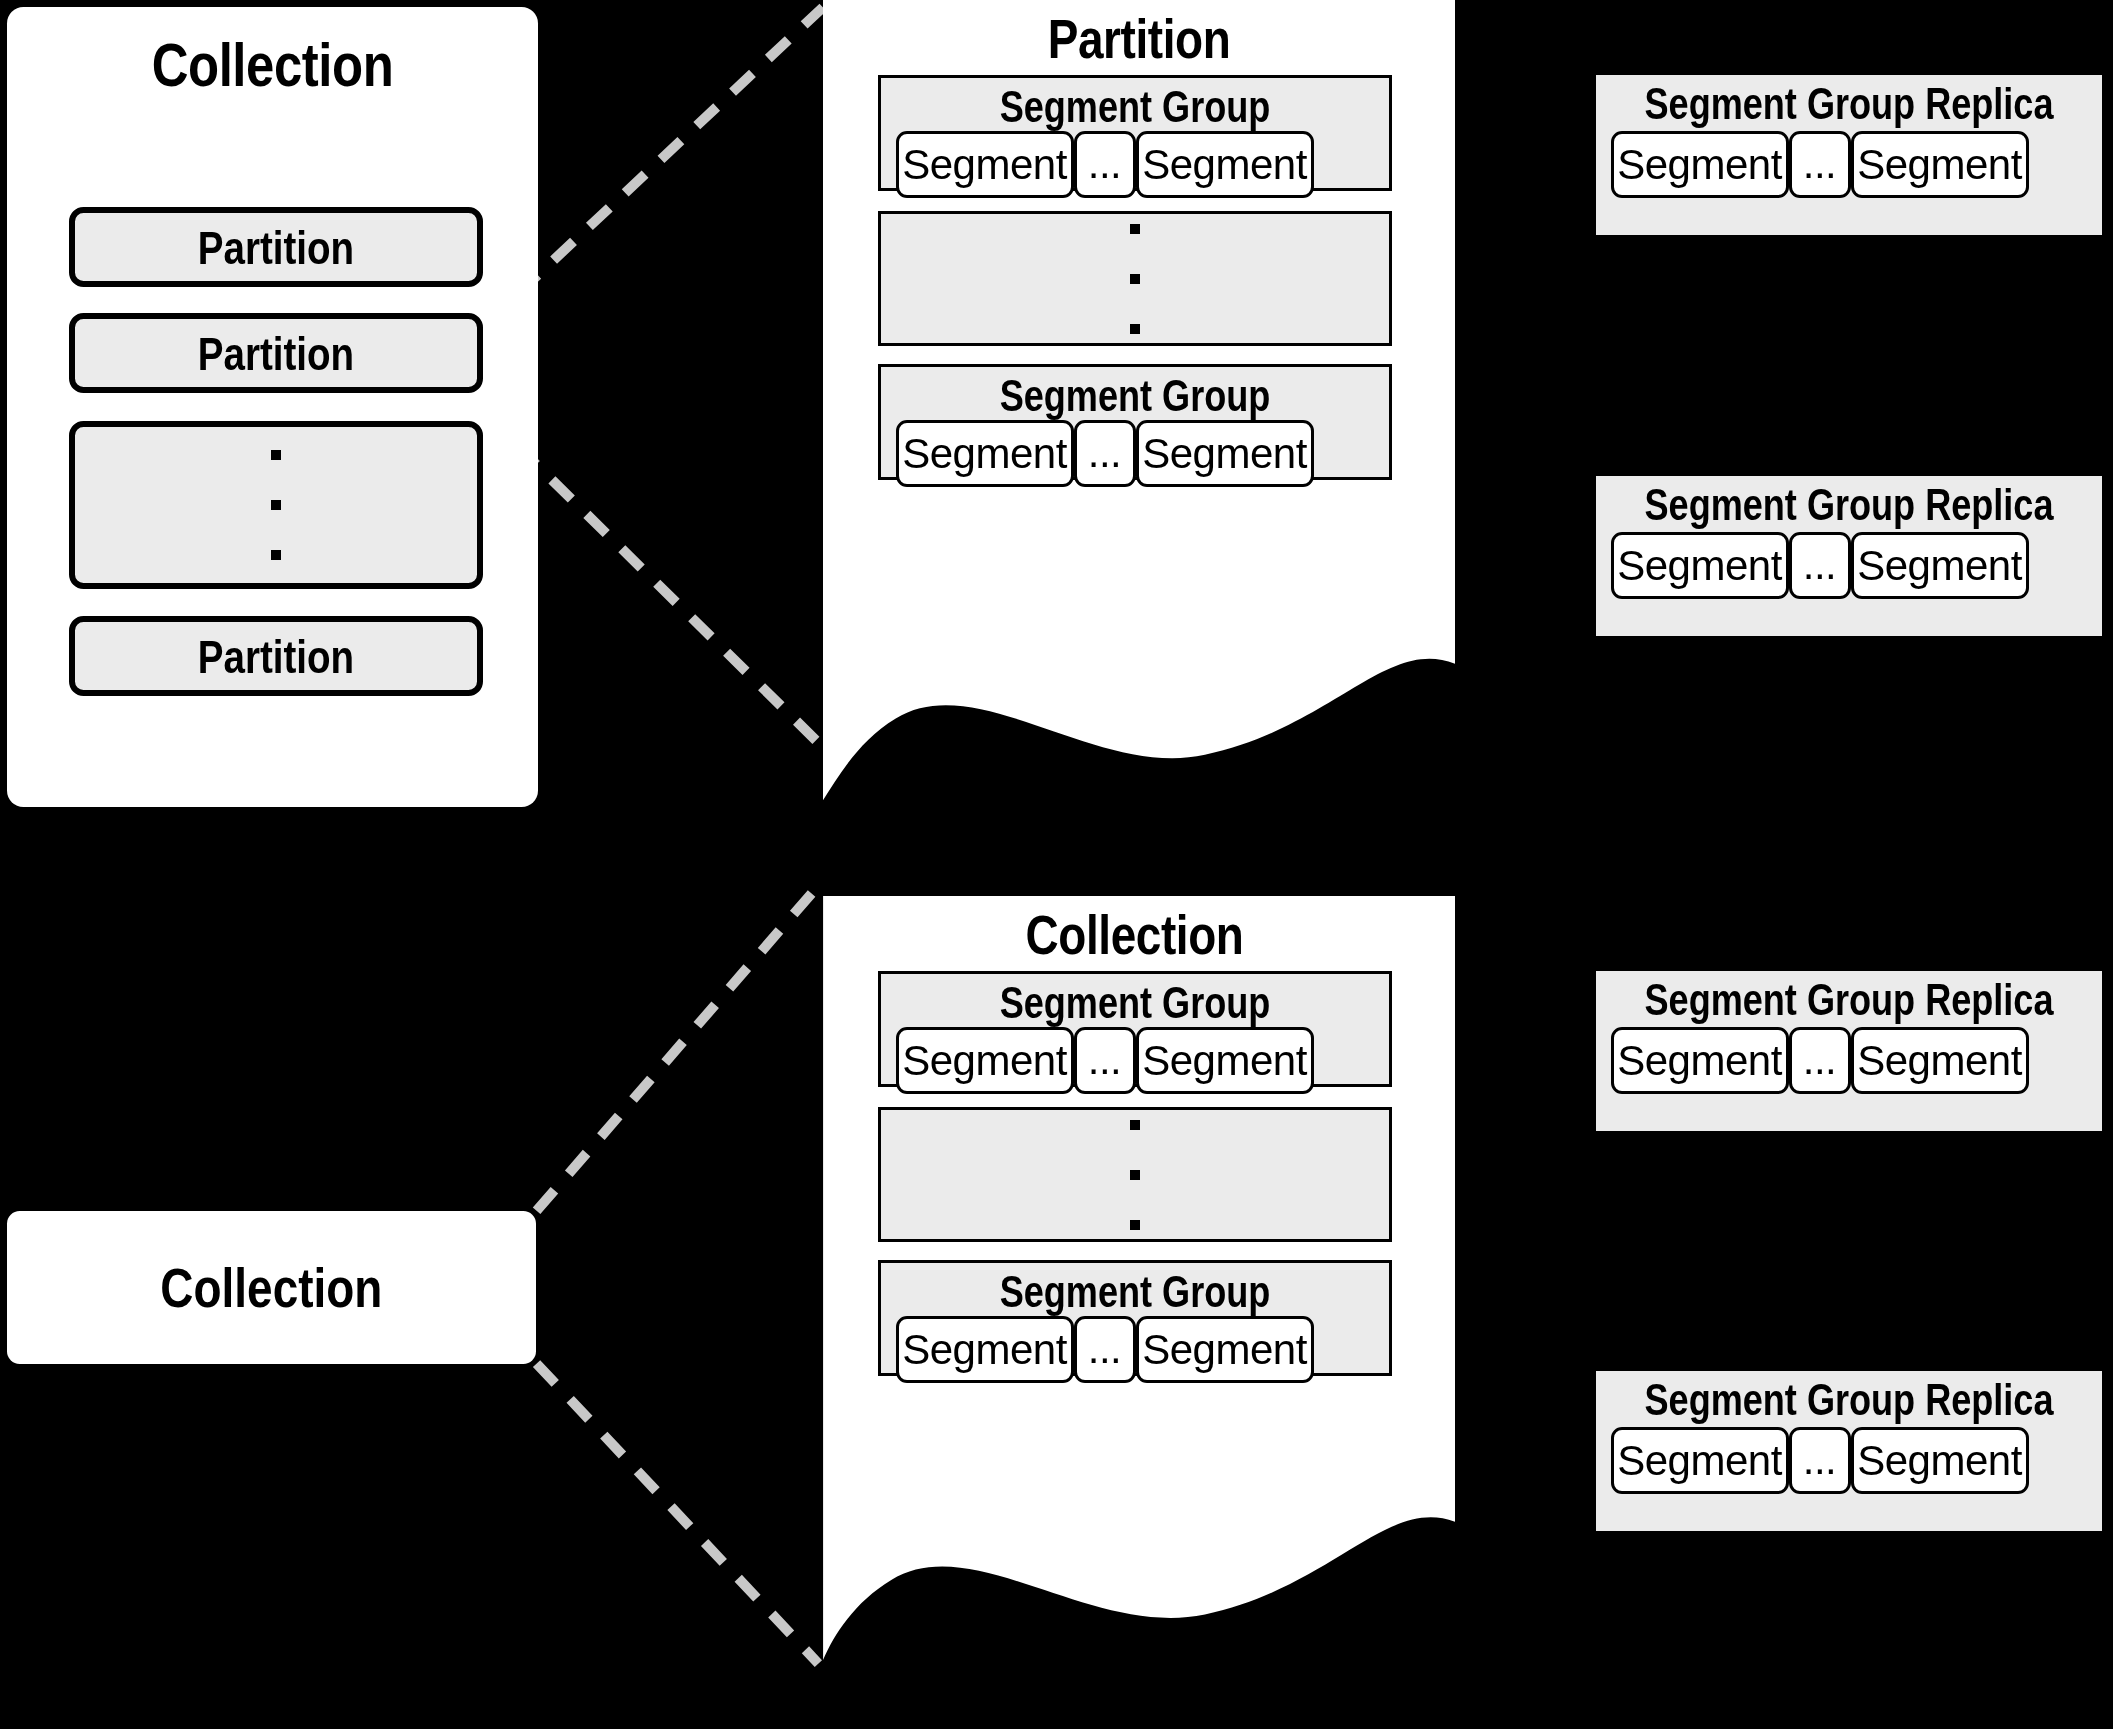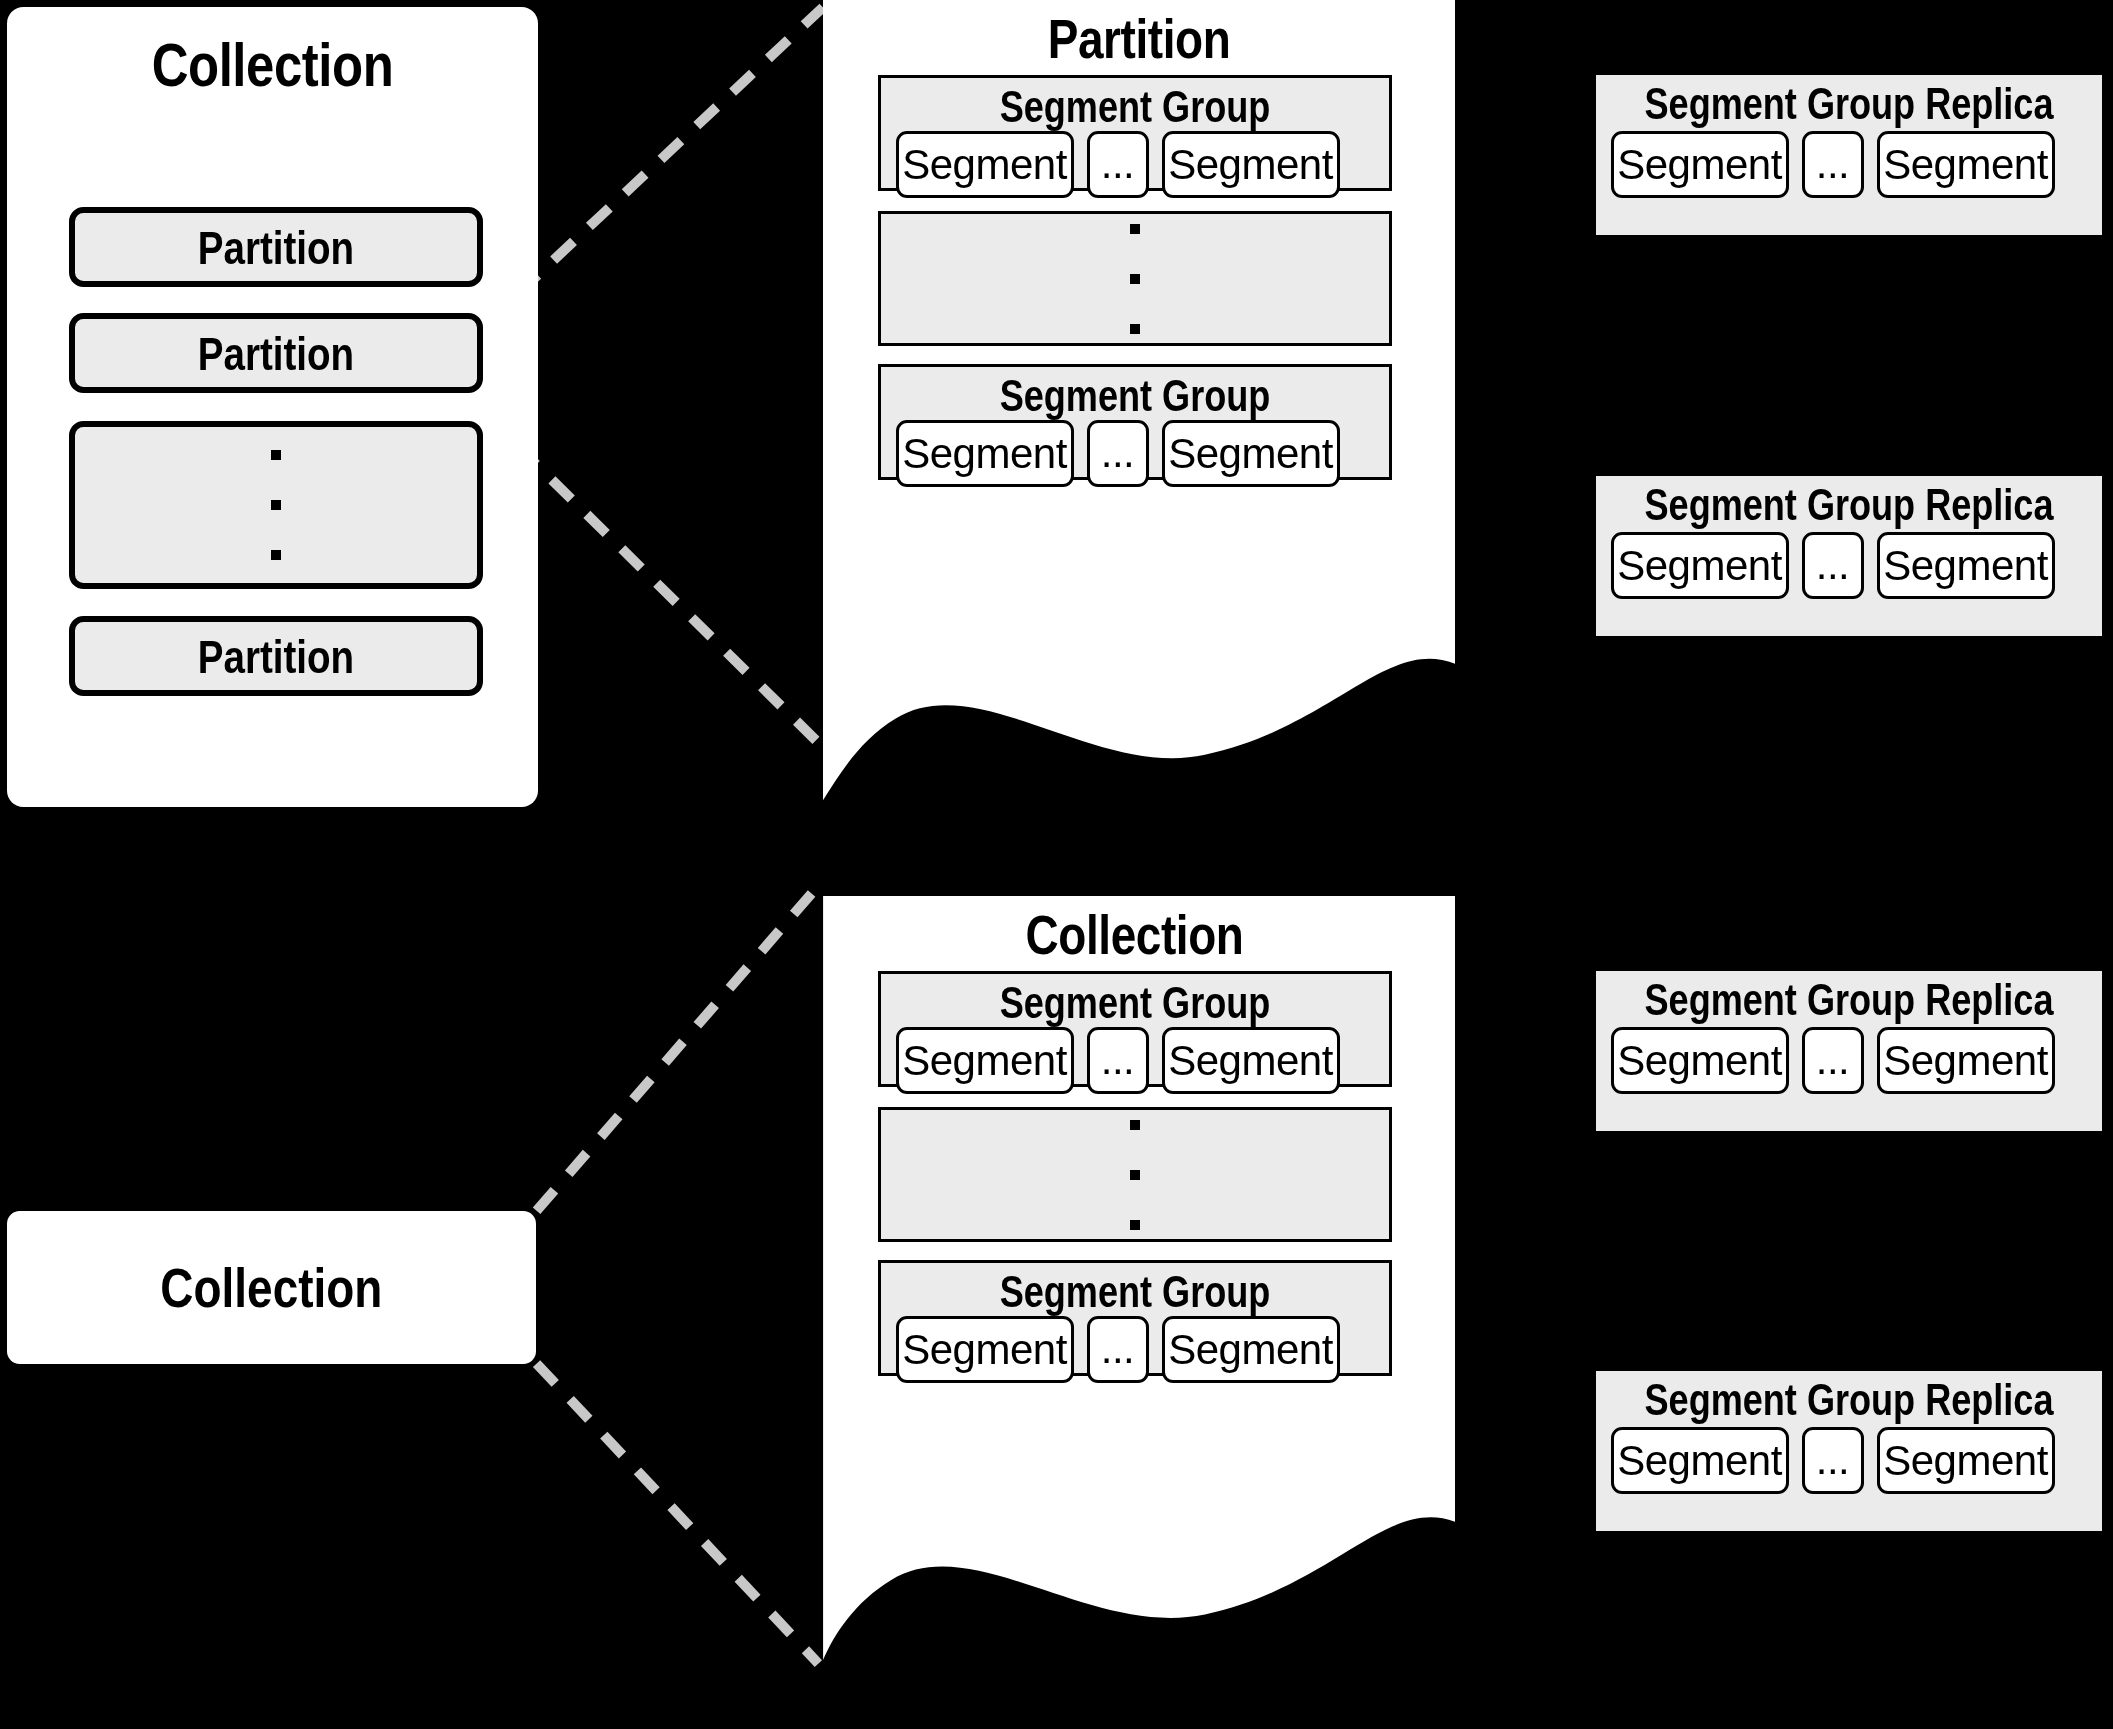--- a/index.html
+++ b/index.html
@@ -32,21 +32,21 @@
     position:absolute;left:0;right:0;top:50%;transform:translateY(-50%) scaleX(0.82);
     text-align:center;font-weight:bold;font-size:47px;color:#000;
   }
 
   
   .vdots{position:absolute;left:0;right:0;top:50%;transform:translateY(-50%);
          display:flex;flex-direction:column;align-items:center;gap:40px;}
   .vdots i{display:block;width:10px;height:10px;background:#000;}
 
   
-  .segrow{position:absolute;display:flex;align-items:center;gap:13px;}
+  .segrow{position:absolute;display:flex;align-items:center;gap:0;}
   .seg{background:#fff;border:3.6px solid #000;border-radius:11px;box-sizing:border-box;
        display:flex;align-items:center;justify-content:center;
        font-size:42px;color:#000;height:67px;padding:0 12.7px;letter-spacing:-0.5px;}
   .seg.wide{width:178px;}
   .seg.dots{width:62px;padding:0;font-size:42px;line-height:0.4;}
 
   
   .pill{position:absolute;background:#fff;border-radius:12.7px;
         display:flex;align-items:center;justify-content:center;}
   .pill span{font-weight:bold;font-size:56px;color:#000;transform:scaleX(0.82);}

